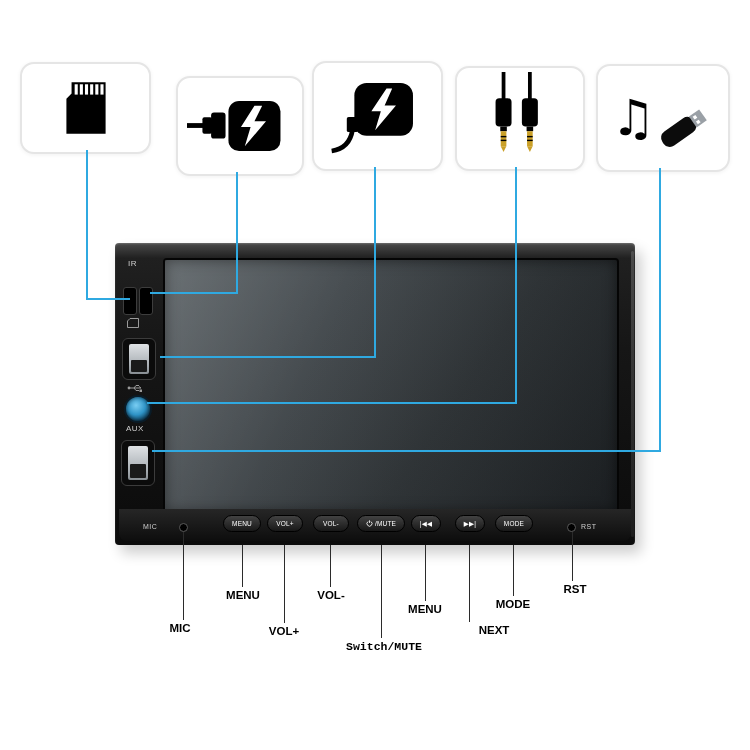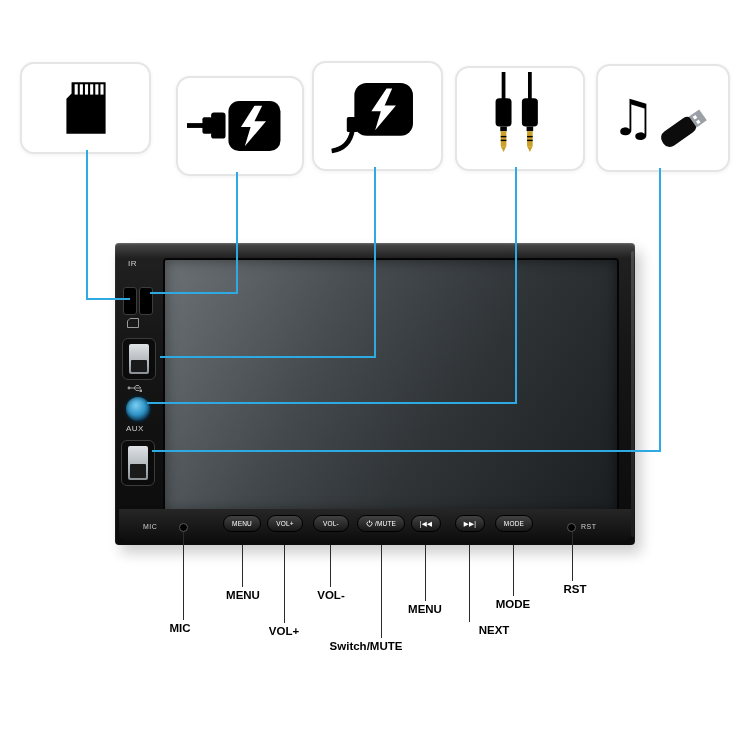--- a/index.html
+++ b/index.html
@@ -108,21 +108,21 @@
   
   .cline { position:absolute; width:1px; background:#2b2b2b; z-index:7; }
   .cl-label {
     position:absolute; transform:translateX(-50%); z-index:7;
     font-weight:bold; font-size:11.5px; color:#000; white-space:nowrap;
   }
   #ln-mic  { left:183px; top:532px; height:88px; }  #cl-mic  { left:180px; top:622px; }
   #ln-menu { left:242px; top:545px; height:42px; }  #cl-menu { left:243px; top:589px; }
   #ln-volup{ left:284px; top:545px; height:78px; }  #cl-volup{ left:284px; top:625px; }
   #ln-voldn{ left:330px; top:545px; height:42px; }  #cl-voldn{ left:331px; top:589px; }
-  #ln-mute { left:381px; top:545px; height:93px; }  #cl-mute { left:366px; top:640px; }
+  #ln-mute { left:381px; top:545px; height:93px; }  #cl-mute { left:384px; top:640px;font-family:Liberation Mono, monospace; }
   #ln-prev { left:425px; top:545px; height:56px; }  #cl-prev { left:425px; top:603px; }
   #ln-next { left:469px; top:545px; height:77px; }  #cl-next { left:469px; top:624px;margin-left:25px; }
   #ln-mode { left:513px; top:545px; height:51px; }  #cl-mode { left:513px; top:598px; }
   #ln-rst  { left:572px; top:532px; height:49px; }  #cl-rst  { left:575px; top:583px; }
 </style>
 </head>
 <body>
 
 <div class="canvas">
 

